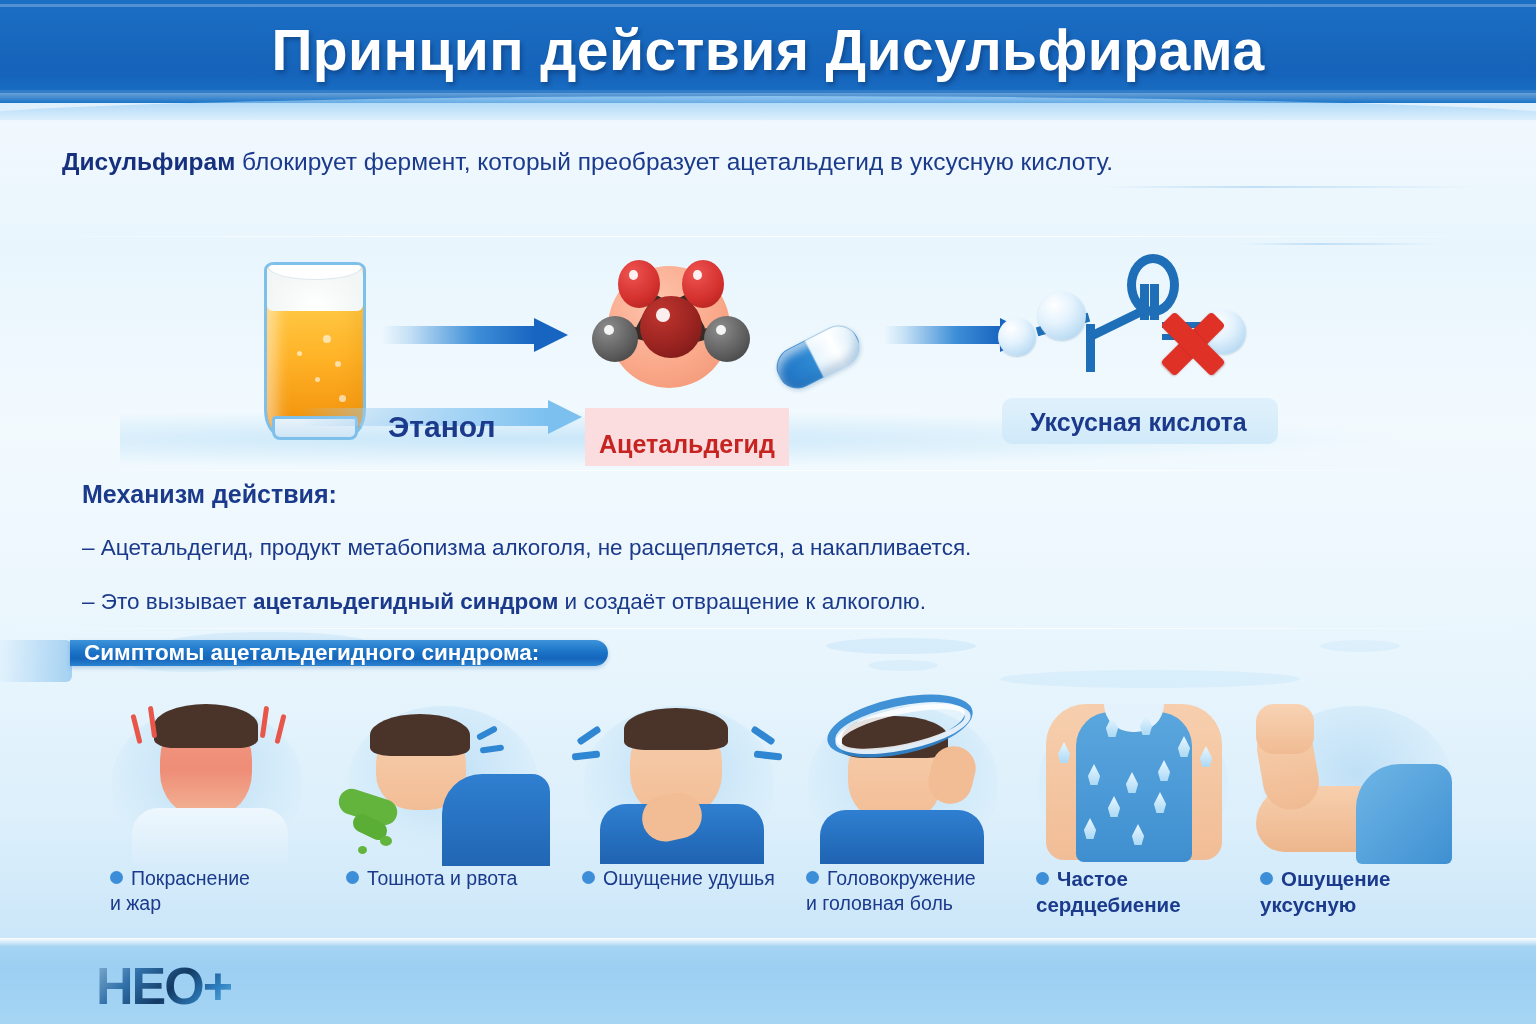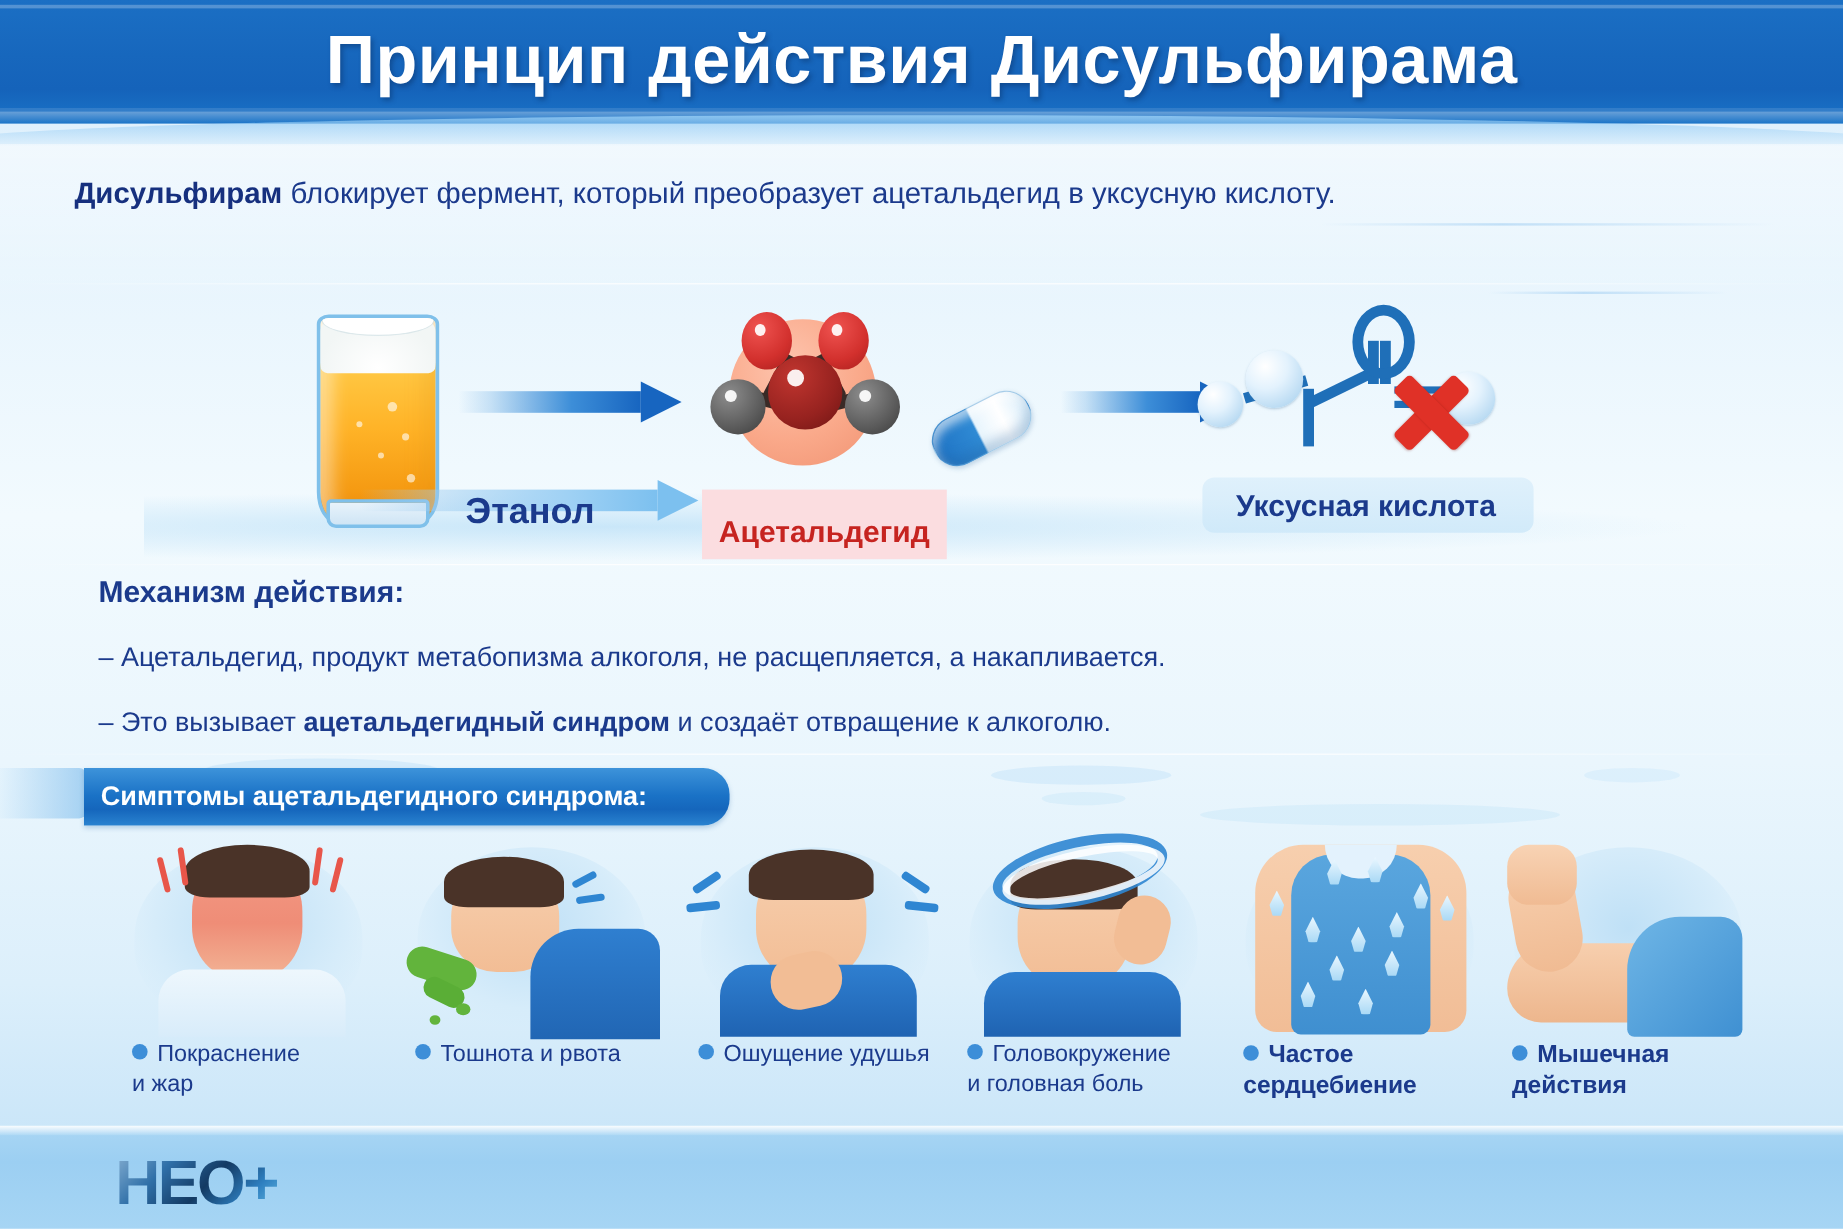--- a/index.html
+++ b/index.html
@@ -144,21 +144,21 @@
   .redx span:first-child{transform:rotate(45deg);}
   .redx span:last-child{transform:rotate(-45deg);}
   .mech-title{position:absolute;left:82px;top:480px;font-size:25px;font-weight:bold;color:#1b3a8c;}
   .mech-list{position:absolute;left:82px;top:535px;width:1350px;}
   .mech-list li{list-style:none;margin:0 0 28px 0;font-size:22.5px;color:#1b3a8c;}
   .mech-list .b{font-weight:bold;}
   .mech-list ul{margin:0;padding:0;}
 
   
   .sym-banner{
-    position:absolute;left:70px;top:640px;height:48px;min-width:490px;
+    position:absolute;left:70px;top:640px;height:26px;min-width:490px;
     border-radius:0 22px 22px 0;
     background:linear-gradient(180deg,#3d93da 0%,#1a72c6 48%,#1566bc 72%,#2a83d0 100%);
     color:#fff;font-size:22.5px;font-weight:bold;
     display:flex;align-items:center;padding:0 34px 0 14px;
     box-shadow:0 2px 4px rgba(60,120,175,.3);
   }
   .sym-banner-cap{position:absolute;left:0;top:640px;width:72px;height:42px;background:linear-gradient(90deg,rgba(200,230,250,.2),rgba(120,185,235,.6));border-radius:0 6px 6px 0;}
 
   
   .symptoms{position:absolute;left:0;top:690px;width:1536px;height:250px;}
@@ -400,21 +400,21 @@
 
     <div class="sym" style="left:1244px;">
       <div class="sym-art">
         <div class="sym-blob"></div>
         <div style="position:absolute;left:12px;top:96px;width:150px;height:66px;background:linear-gradient(180deg,#f7cfae,#edb68d);border-radius:40px 40px 30px 30px;"></div>
         <div style="position:absolute;left:16px;top:30px;width:56px;height:90px;background:linear-gradient(180deg,#f7cfae,#f0bb93);border-radius:28px;transform:rotate(-10deg);"></div>
         <div style="position:absolute;left:12px;top:14px;width:58px;height:50px;background:linear-gradient(180deg,#f8d3b4,#f0bb93);border-radius:18px;"></div>
         <div style="position:absolute;left:112px;top:74px;width:96px;height:100px;background:linear-gradient(135deg,#6fb6e6,#3f90d2);border-radius:44px 18px 6px 6px;"></div>
       </div>
       <div class="sym-label strong">
-        <span class="dot"></span><span>Мышечная</span><br><span>действия</span>
+        <span class="dot"></span><span>Ошущение</span><br><span>уксусную</span>
       </div>
     </div>
 
   </div>
 
   <div class="footer">
     <div class="footer-top"></div>
     <div class="logo">НЕО+</div>
   </div>
 

